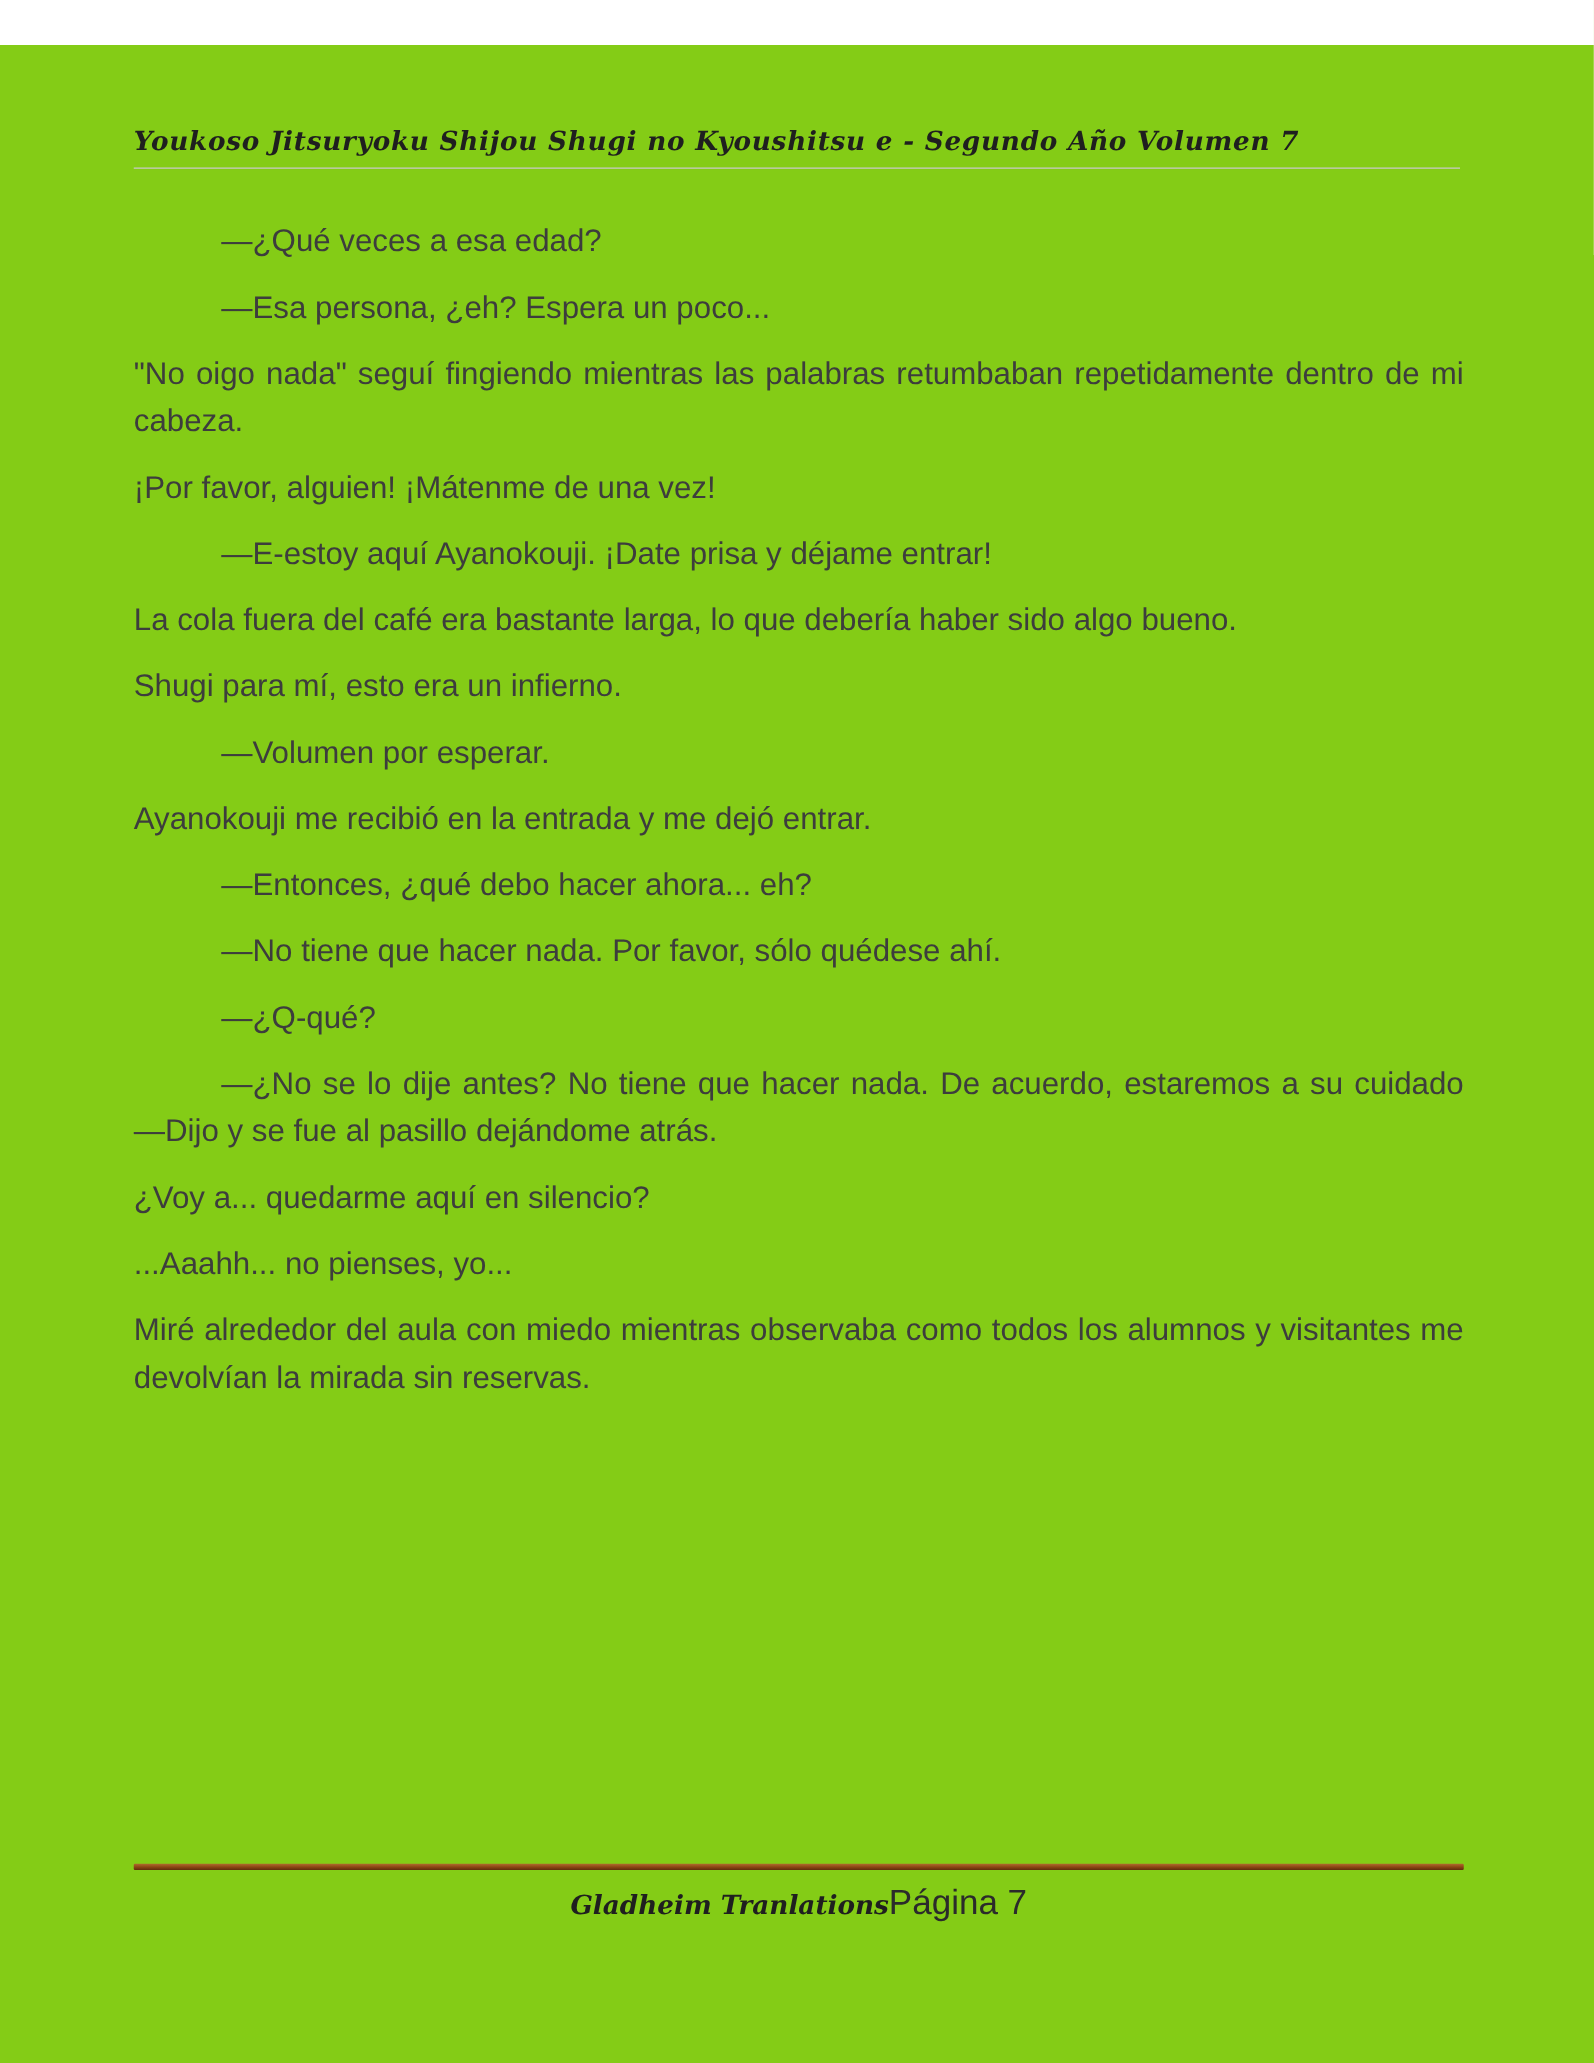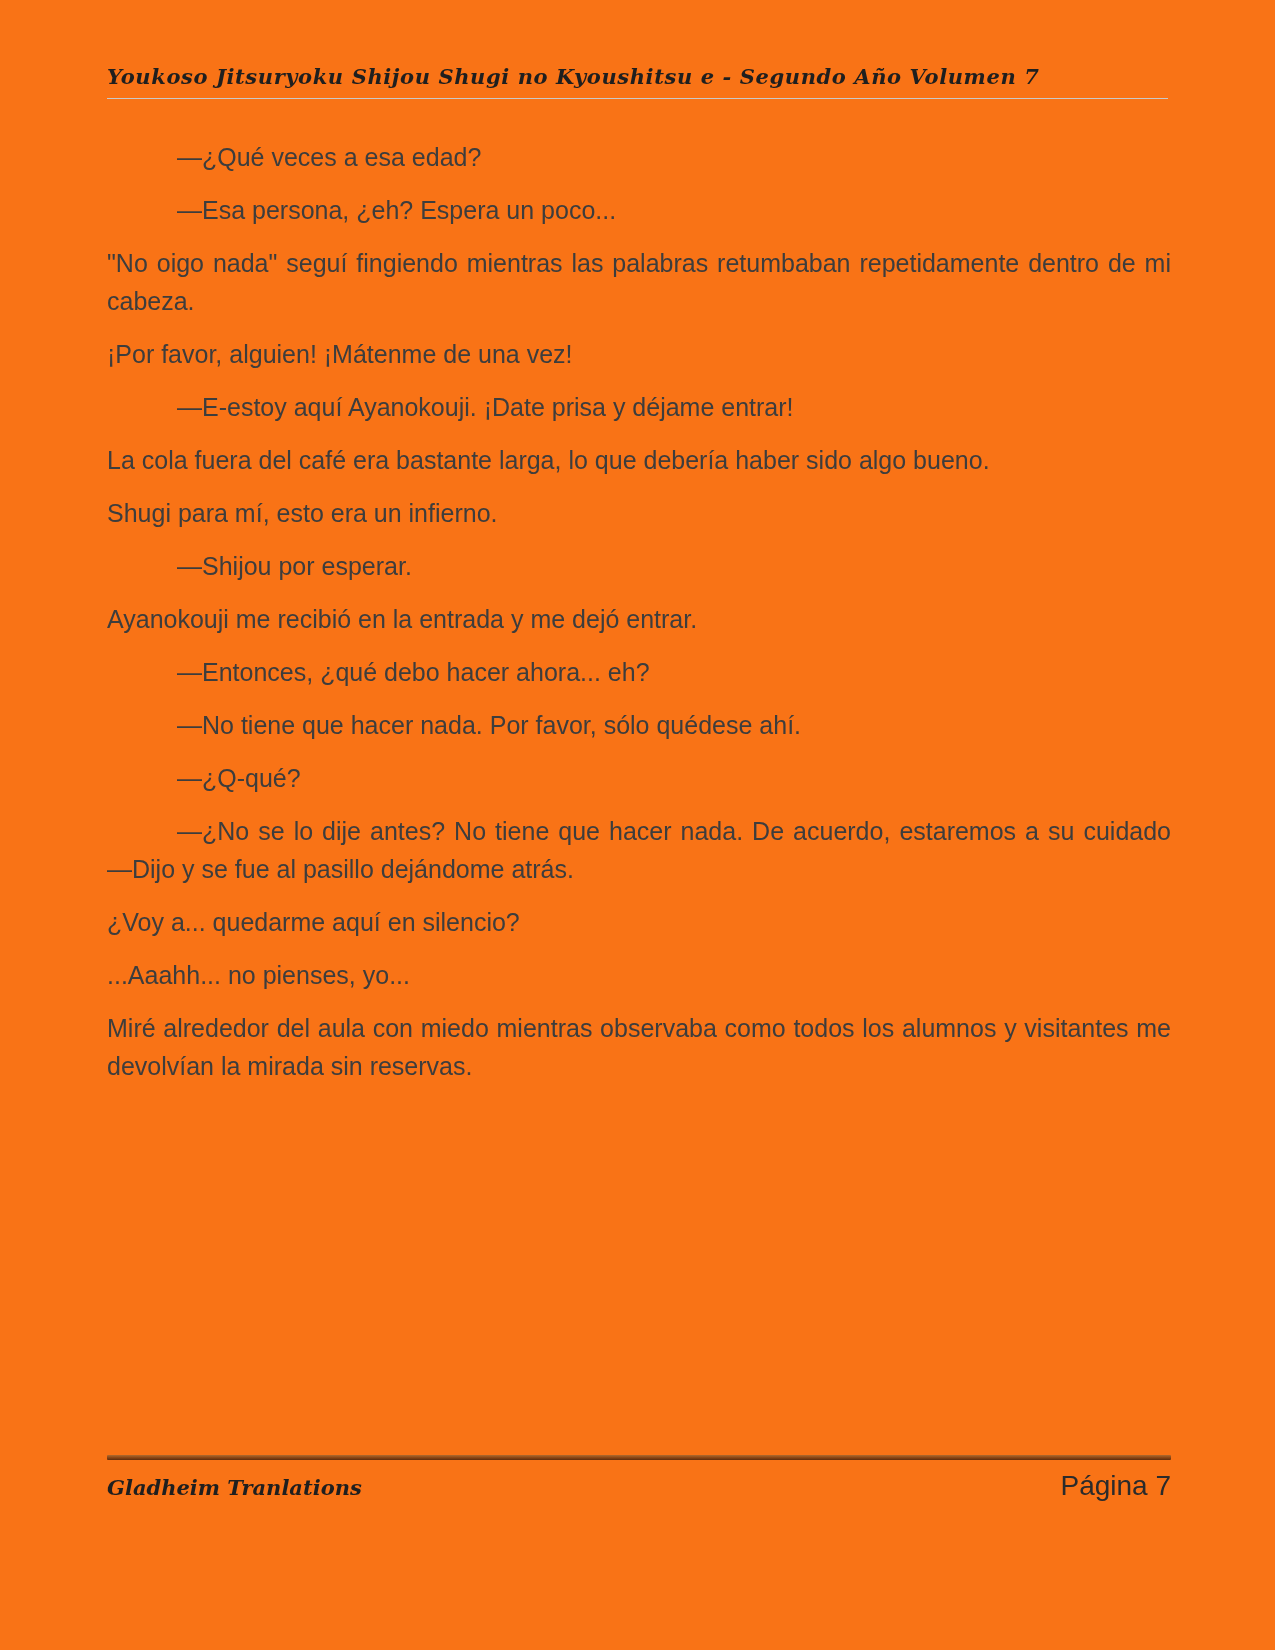--- a/index.html
+++ b/index.html
@@ -8,21 +8,22 @@
     width: 1275px;
     height: 1650px;
     position: relative;
     font-family: "Liberation Sans", sans-serif;
     color: #3d3d3d;
     overflow: hidden;
   }
   .page {
     position: absolute;
     inset: 0;
-    background: #f97316;
+    background: #84cc16;
+    margin-top: 36px;
   }
   
   .header {
     position: absolute;
     left: 107px;
     right: 107px;
     top: 64px;
   }
   .header-title {
     font-family: "DejaVu Serif", serif;
@@ -59,21 +60,21 @@
     top: 1455px;
   }
   .footer-rule {
     height: 5px;
     background: linear-gradient(to bottom, #b06a2e 0%, #8a4413 55%, #5e2c0c 100%);
     border-radius: 1px;
   }
   .footer-row {
     margin-top: 10px;
     display: flex;
-    justify-content: space-between;
+    justify-content: center;
     align-items: baseline;
   }
   .footer-left {
     font-family: "DejaVu Serif", serif;
     font-style: italic;
     font-weight: bold;
     font-size: 21px;
     color: #1f1f1f;
   }
   .footer-right {
@@ -93,21 +94,21 @@
 
   <div class="content" id="content">
 
   <p class="indent">—¿Qué veces a esa edad?</p>
       <p class="indent">—Esa persona, ¿eh? Espera un poco...</p>
       <p>"No oigo nada" seguí fingiendo mientras las palabras retumbaban repetidamente dentro de mi cabeza.</p>
       <p>¡Por favor, alguien! ¡Mátenme de una vez!</p>
       <p class="indent">—E-estoy aquí Ayanokouji. ¡Date prisa y déjame entrar!</p>
       <p>La cola fuera del café era bastante larga, lo que debería haber sido algo bueno.</p>
       <p>Shugi para mí, esto era un infierno.</p>
-      <p class="indent">—Shijou por esperar.</p>
+      <p class="indent">—Volumen por esperar.</p>
       <p>Ayanokouji me recibió en la entrada y me dejó entrar.</p>
       <p class="indent">—Entonces, ¿qué debo hacer ahora... eh?</p>
       <p class="indent">—No tiene que hacer nada. Por favor, sólo quédese ahí.</p>
       <p class="indent">—¿Q-qué?</p>
       <p class="indent">—¿No se lo dije antes? No tiene que hacer nada. De acuerdo, estaremos a su cuidado —Dijo y se fue al pasillo dejándome atrás.</p>
       <p>¿Voy a... quedarme aquí en silencio?</p>
       <p>...Aaahh... no pienses, yo...</p>
       <p>Miré alrededor del aula con miedo mientras observaba como todos los alumnos y visitantes me devolvían la mirada sin reservas.</p>
     </div>
 

